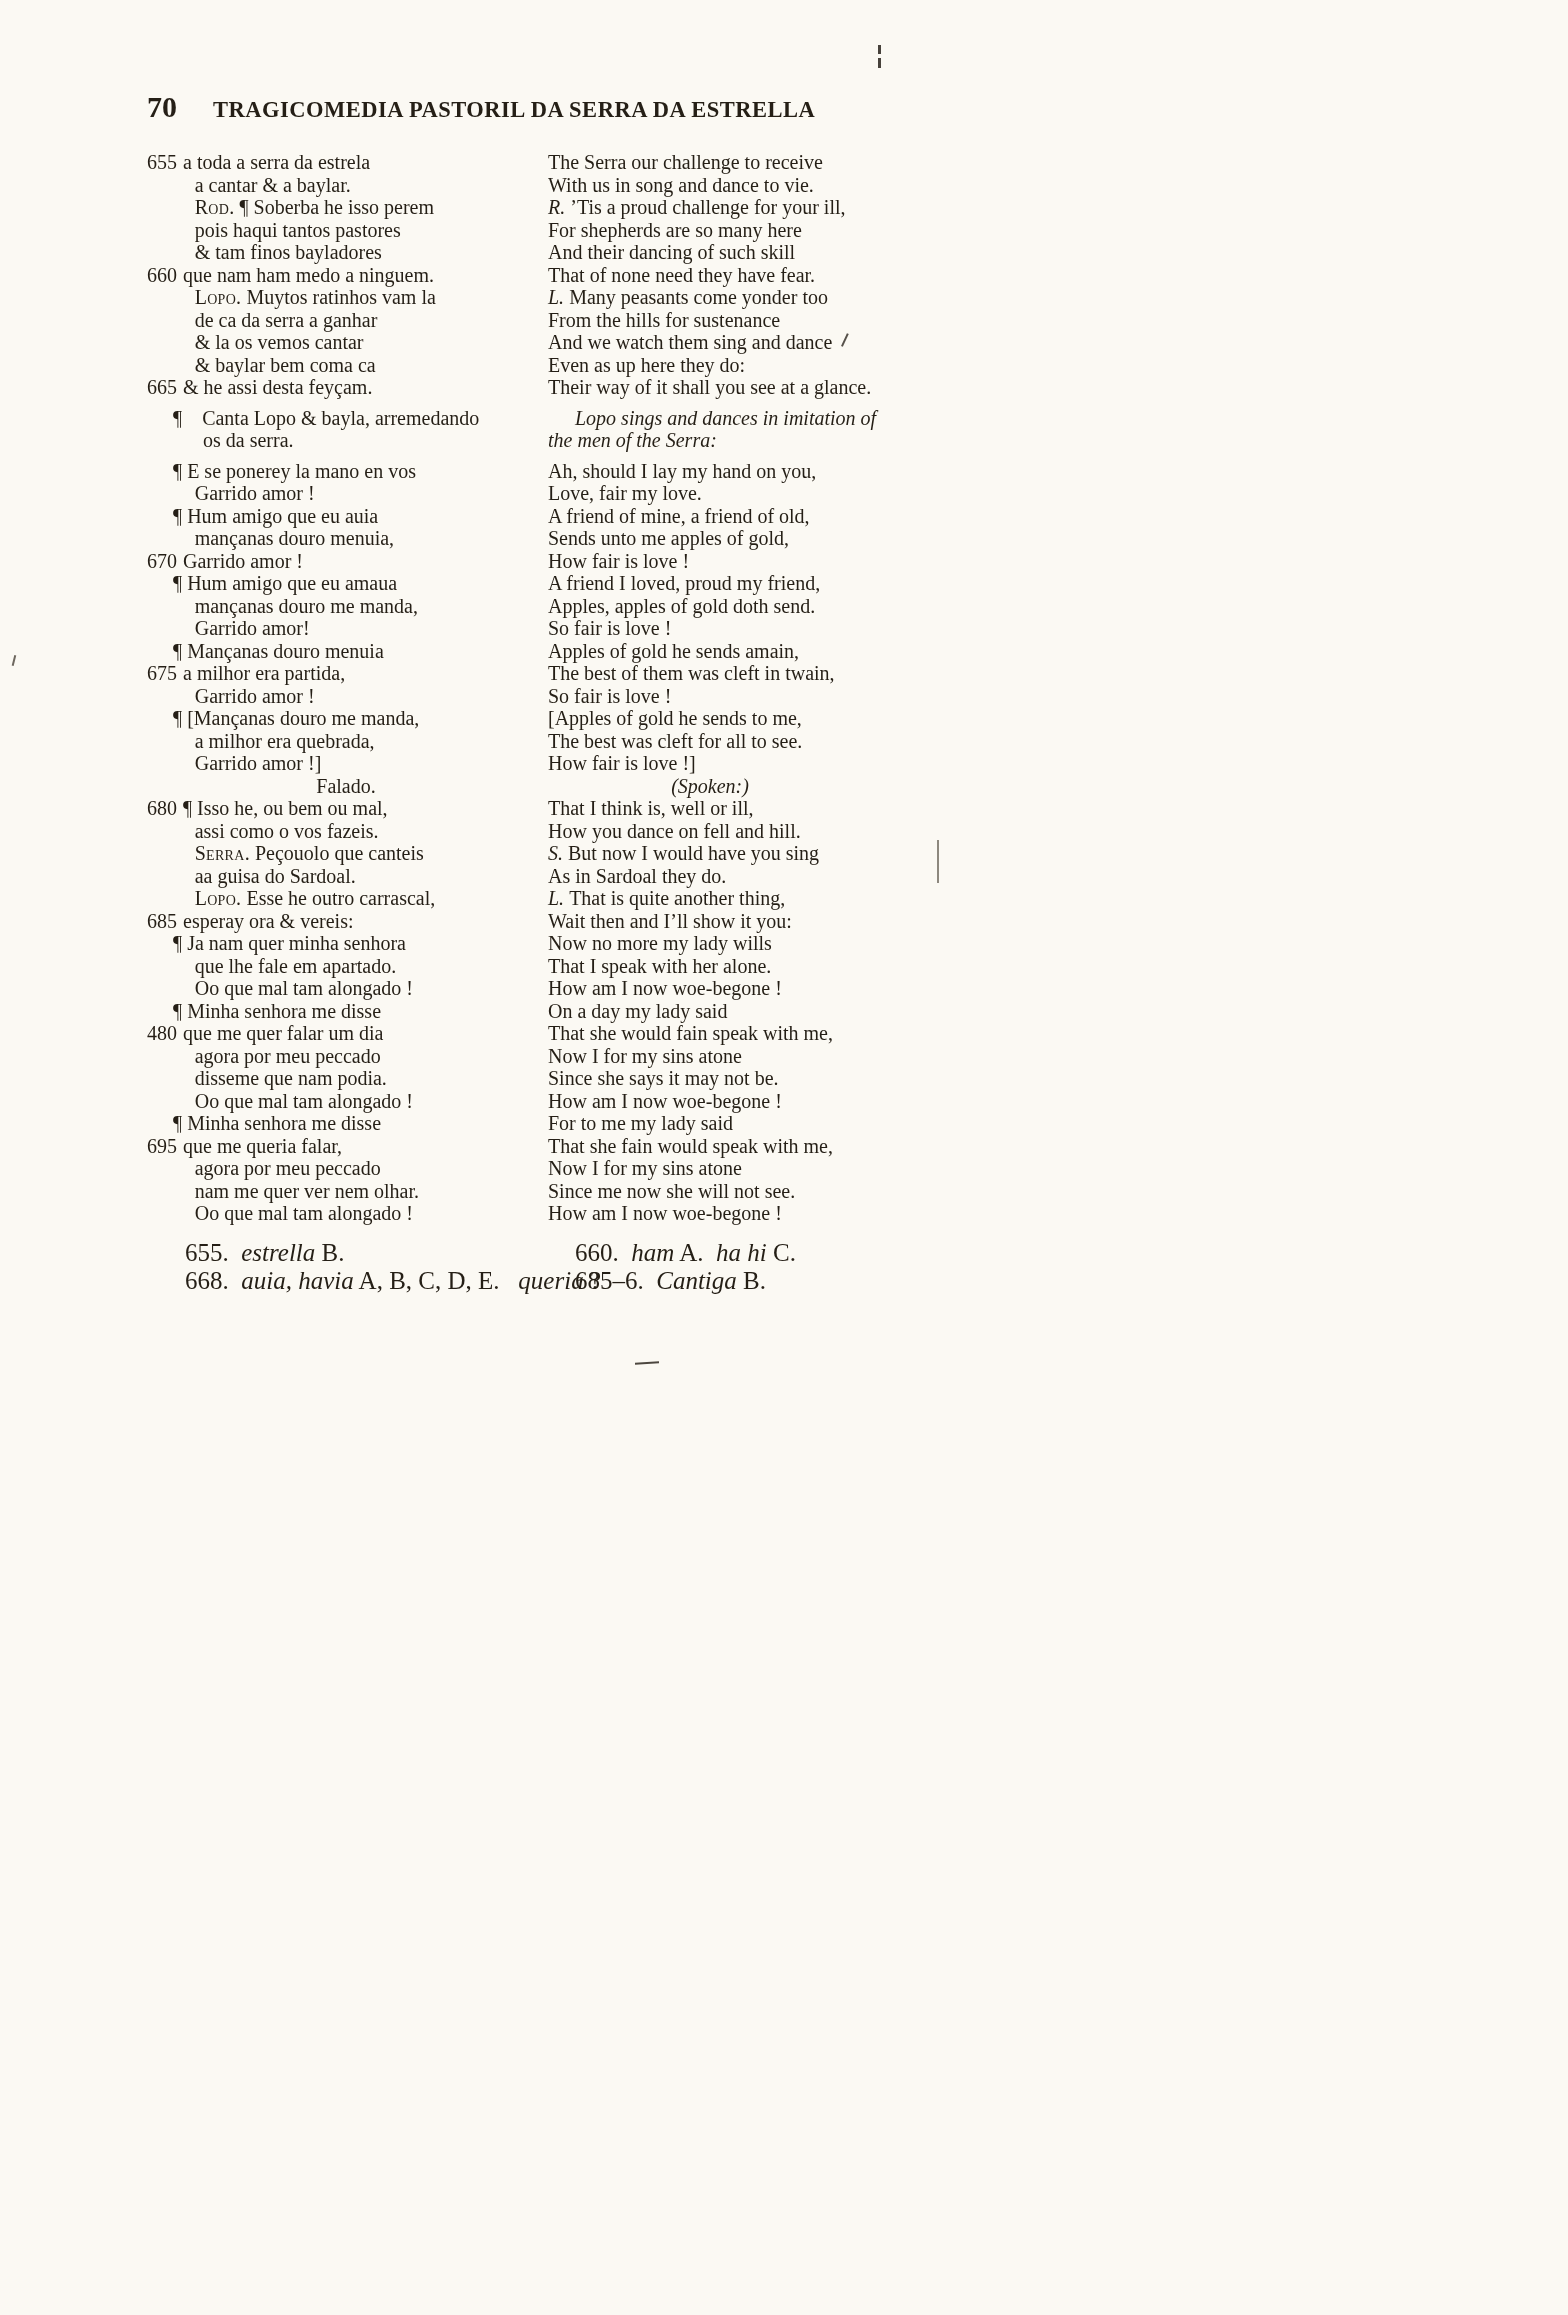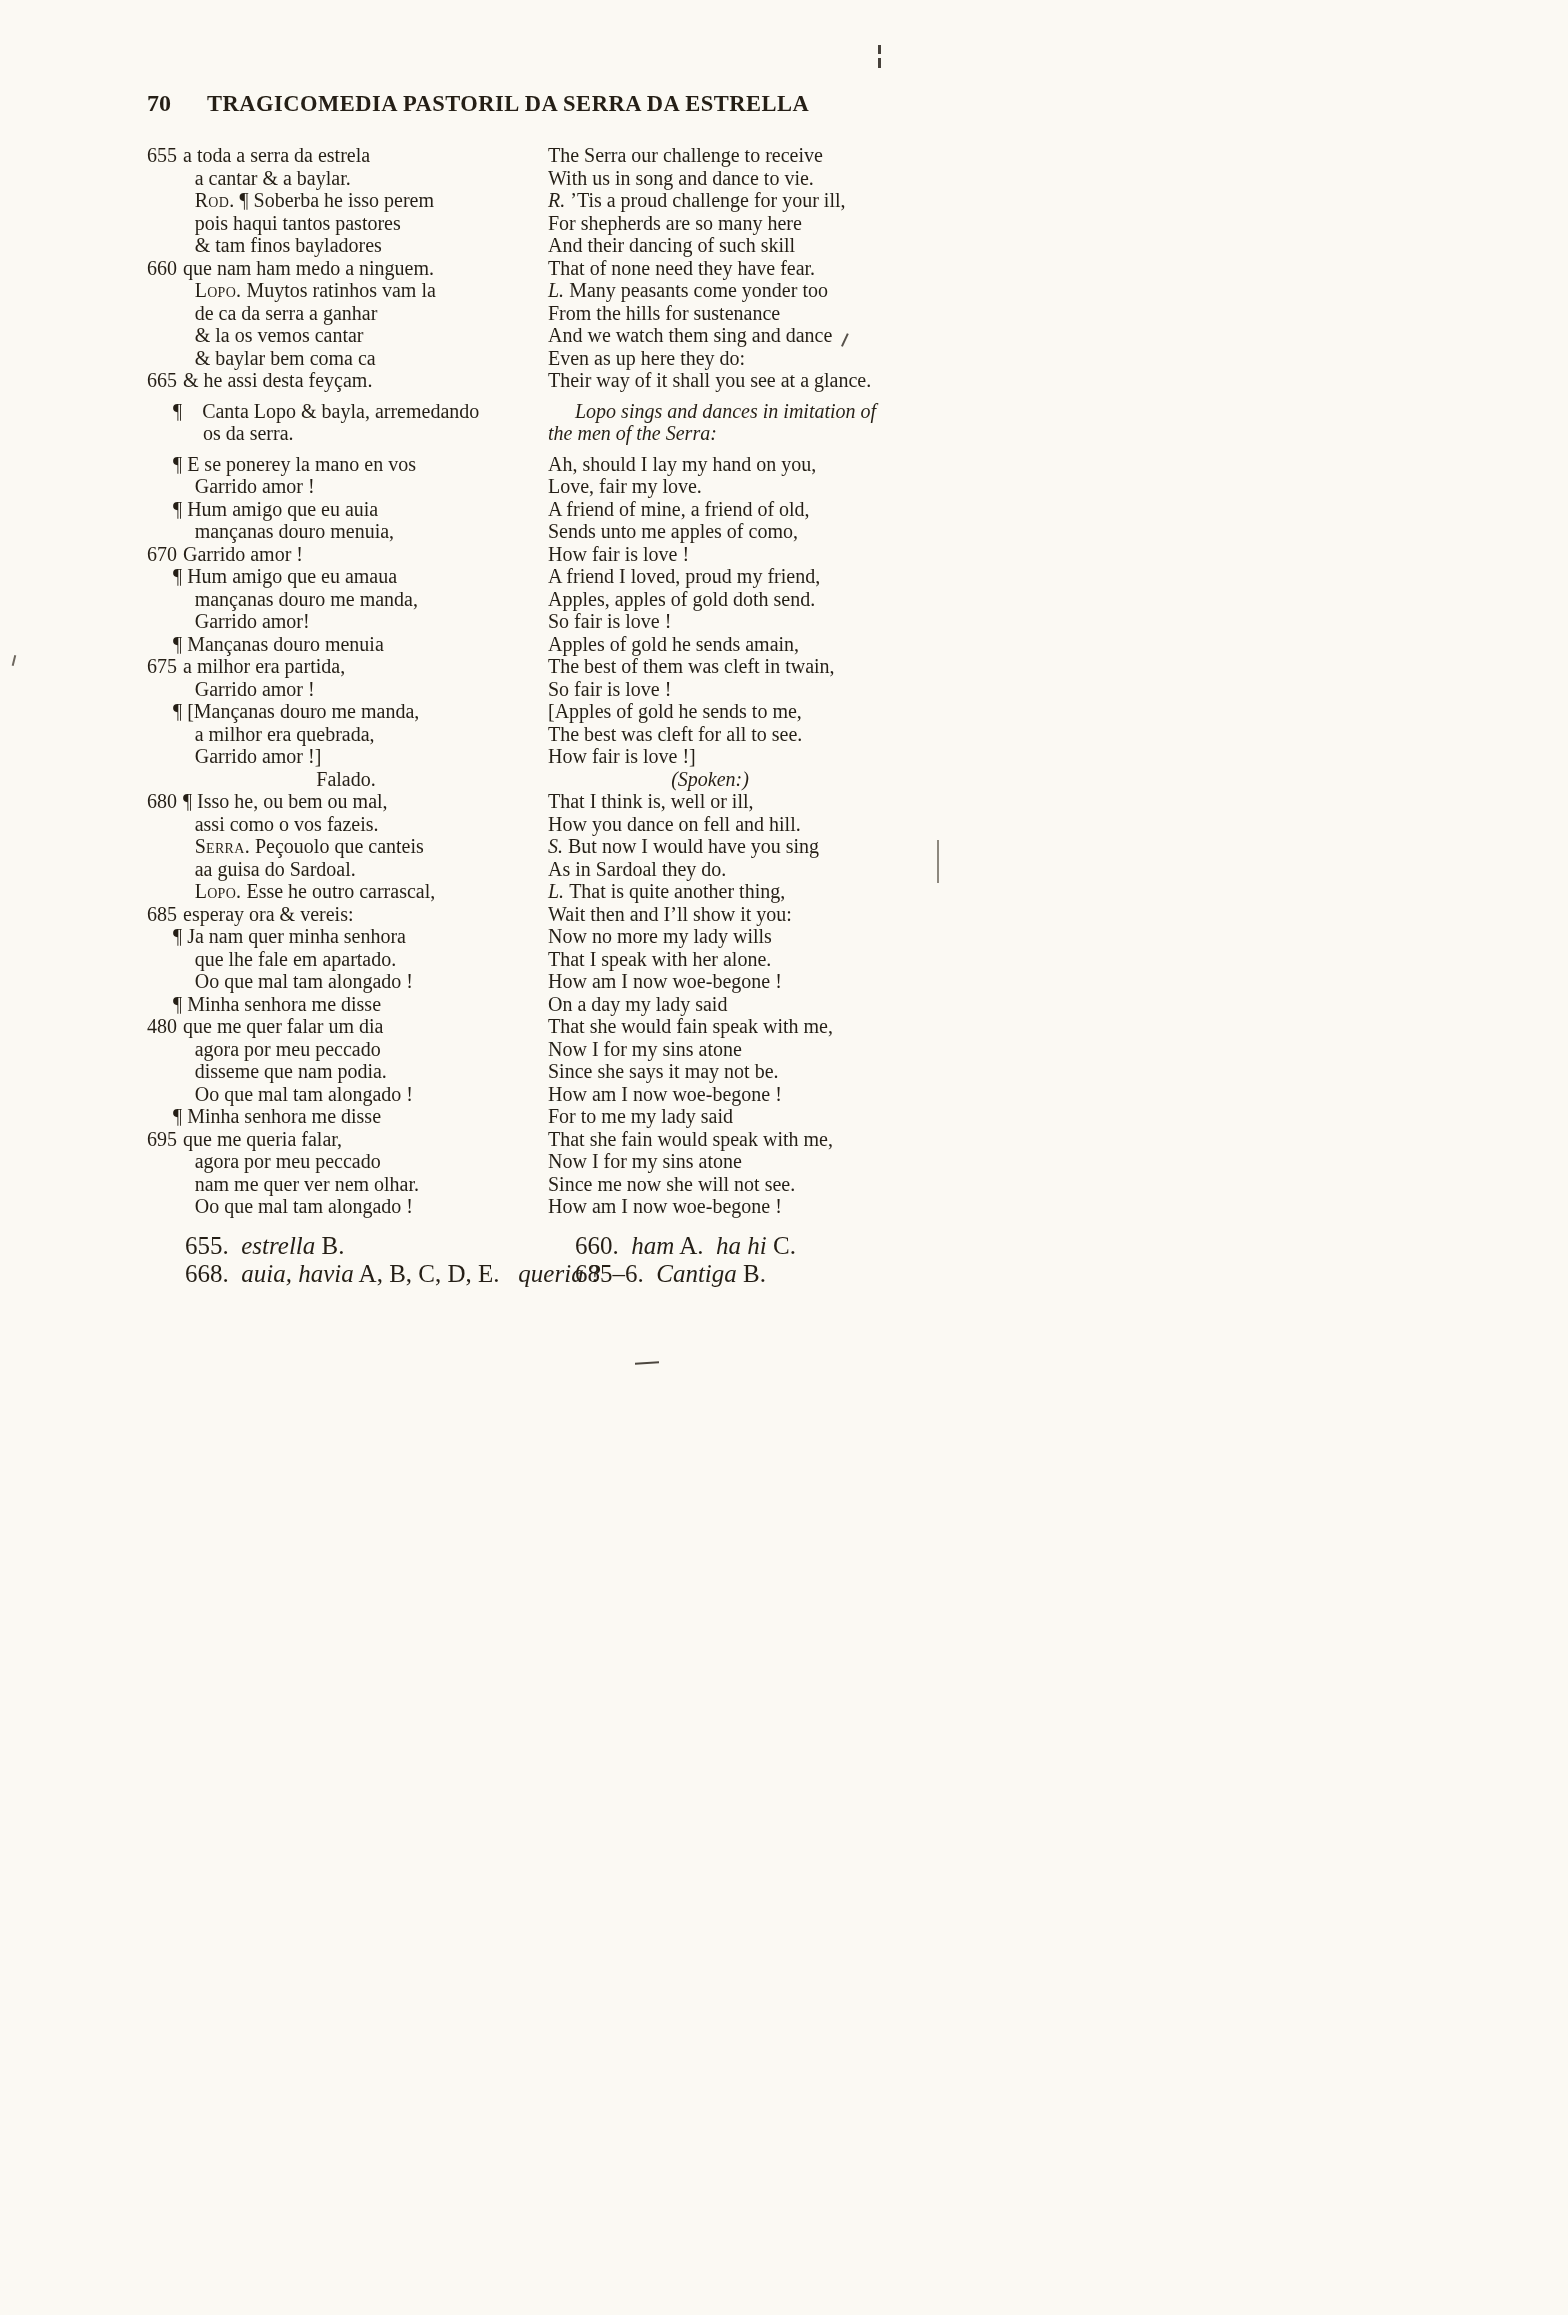--- a/index.html
+++ b/index.html
@@ -8,21 +8,21 @@
     width: 1569px; height: 2315px;
     position: relative;
     background: #fbf9f3;
     font-family: "Liberation Serif", "DejaVu Serif", serif;
     color: #251f16;
     overflow: hidden;
   }
   .content { position: absolute; left: 147px; top: 90px; width: 810px; }
 
   .pageheader { display: flex; align-items: baseline; font-weight: bold; }
-  .pagenum { font-size: 24px; text-align: center; }
+  .pagenum { font-size: 30px; text-align: center; }
   .pagetitle { font-size: 22.5px; letter-spacing: 0.5px; margin-left: 36px; }
 
   .cols { display: flex; margin-top: 27px; gap: 21px; }
   .col { font-size: 20px; line-height: 22.5px; white-space: nowrap; }
   .col-left  { width: 380px; flex: none; }
   .col-right { width: 396px; flex: none; }
 
   .line { display: flex; }
   .sp { margin-top: 8px; align-items: center; }
   .num { flex: 0 0 36px; }
@@ -303,21 +303,21 @@
         <div class="line sp">
           <span class="text">Ah, should I lay my hand on you,</span>
         </div>
         <div class="line">
           <span class="text">Love, fair my love.</span>
         </div>
         <div class="line">
           <span class="text">A friend of mine, a friend of old,</span>
         </div>
         <div class="line">
-          <span class="text">Sends unto me apples of como,</span>
+          <span class="text">Sends unto me apples of gold,</span>
         </div>
         <div class="line">
           <span class="text">How fair is love !</span>
         </div>
         <div class="line">
           <span class="text">A friend I loved, proud my friend,</span>
         </div>
         <div class="line">
           <span class="text">Apples, apples of gold doth send.</span>
         </div>

